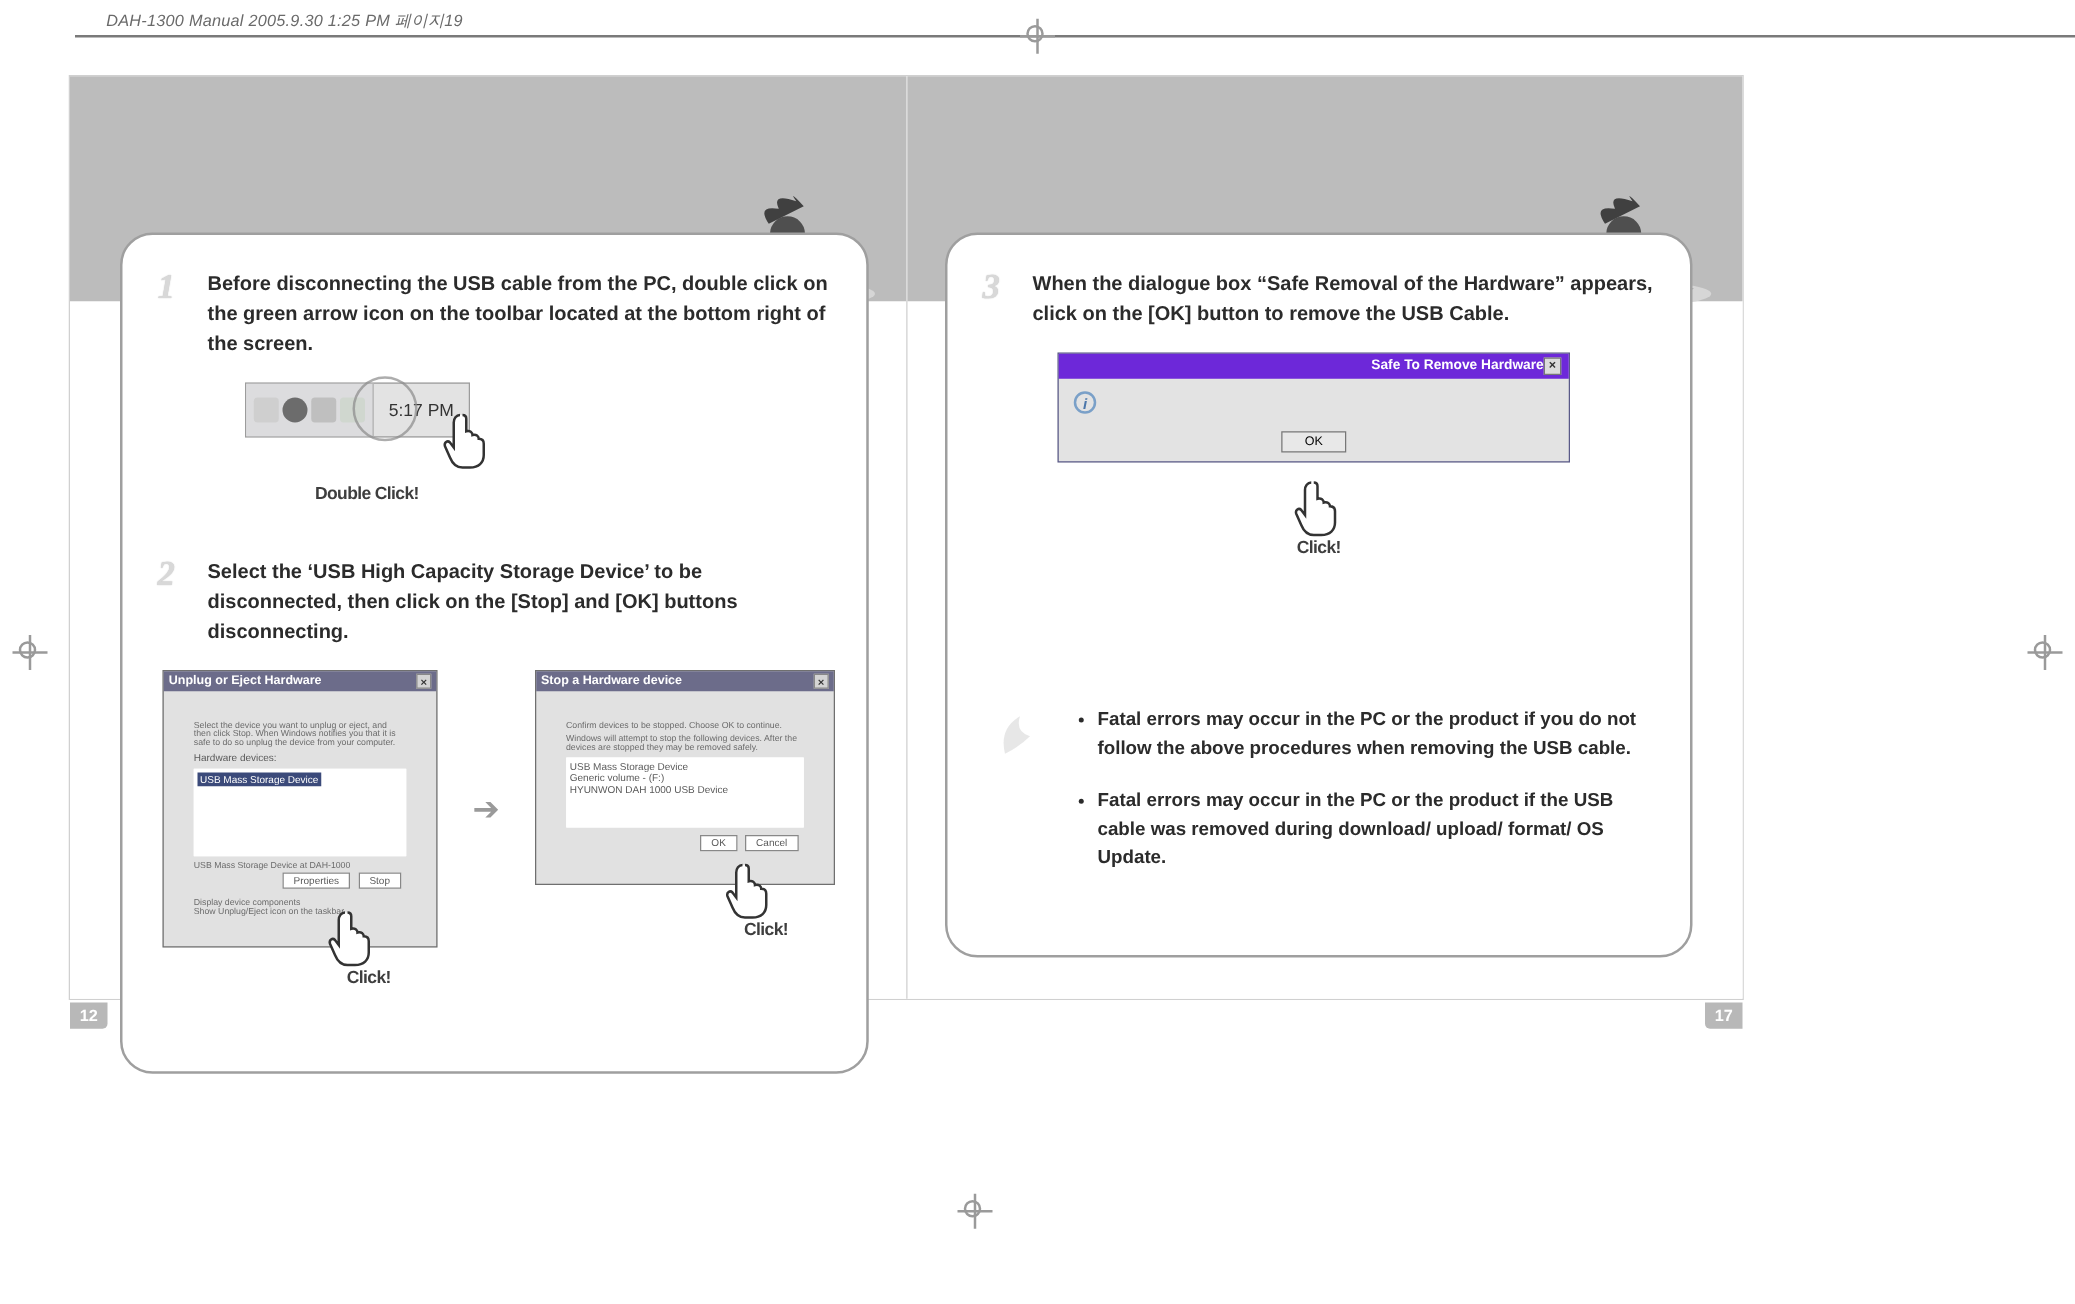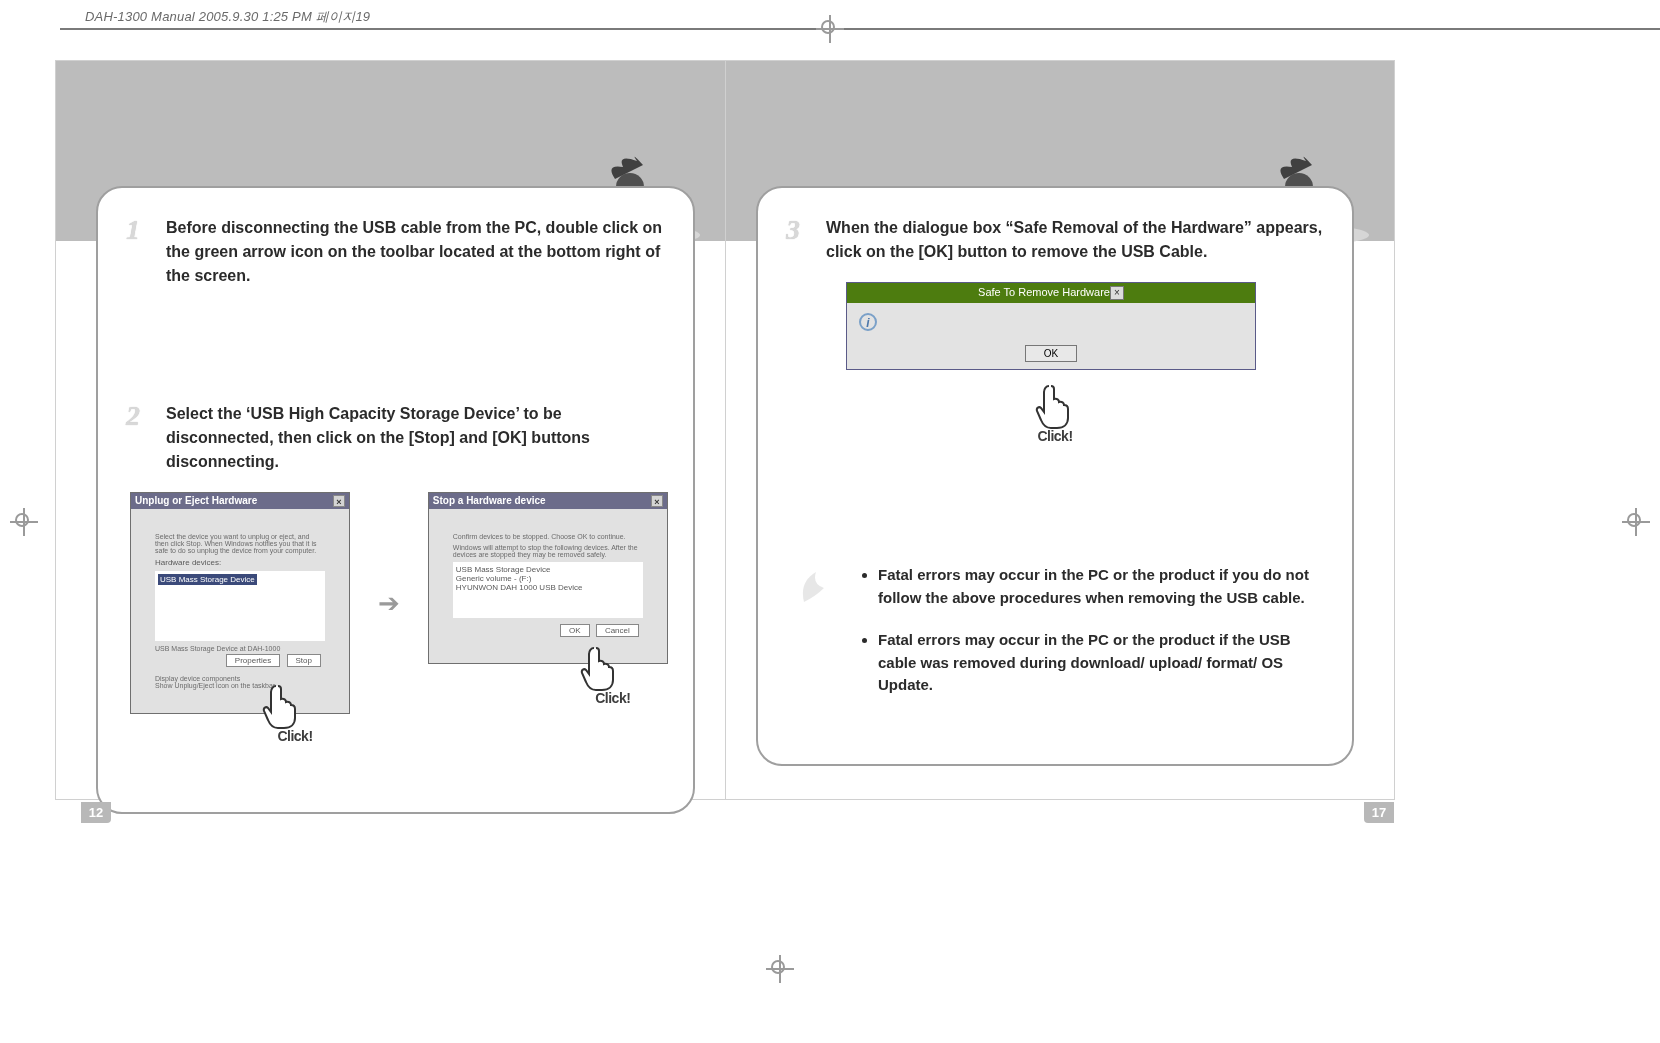--- a/index.html
+++ b/index.html
@@ -238,26 +238,26 @@
   
   .info-dialog {
     width: 410px;
     margin: 18px 0 18px 60px;
     border: 1px solid #5a5a88;
     background: #e3e3e3;
     font-size: 11px;
     position: relative;
   }
   .info-dialog .tbar {
-    background: #4d7c0f;
+    background: #6d28d9;
     color: #fff;
-    font-weight: normal;
+    font-weight: bold;
     font-size: 11px;
     padding: 3px 6px;
-    display: flex; justify-content: center;
+    display: flex; justify-content: flex-end;
   }
   .info-dialog .xbtn {
     width: 14px; height: 14px; background: #dcdcdc; border: 1px solid #777;
     color: #333; font-size: 10px; text-align: center; line-height: 12px;
   }
   .info-dialog .body {
     display: flex; gap: 10px; padding: 10px 12px 16px;
     align-items: flex-start;
     font-size: 10px;
   }
@@ -303,21 +303,21 @@
     position: absolute;
     bottom: -24px;
     background: #b8b8b8;
     color: #fff;
     font-weight: bold;
     font-size: 13px;
     width: 30px;
     text-align: center;
     padding: 3px 0;
   }
-  .page-num.left { left: 0; border-radius: 0 0 4px 0; margin-left: 25px; }
+  .page-num.left { left: 0; border-radius: 0 0 4px 0; }
   .page-num.right { right: 0; border-radius: 0 0 0 4px; }
 
   
   .mascot { position: absolute; bottom: -8px; right: 20px; width: 160px; height: 100px; opacity: .95; }
   .mascot svg { width: 100%; height: 100%; }
 
   .vol-wheel {
     position: absolute;
     width: 260px; height: 260px;
     border: 20px solid rgba(200,200,200,.25);
@@ -394,20 +394,38 @@
     <div class="vol-wheel"></div>
 
     <div class="content">
       <div class="panel">
 
         <div class="step">
           <div class="step-num">1</div>
           <div class="step-text">Before disconnecting the USB cable from the PC, double click on the green arrow icon on the toolbar located at the bottom right of the screen.</div>
         </div>
 
+        <div class="systray">
+          <div class="systray-box">
+            <span class="systray-icons">
+              <span class="ticon speaker"></span>
+              <span class="ticon net"></span>
+              <span class="ticon drive"></span>
+              <span class="ticon arrow"></span>
+            </span>
+            <span class="systray-time">5:17 PM</span>
+          </div>
+          <span class="ring-circle"></span>
+          <div class="cursor" style="position:absolute; left:86px; top:30px;">
+            <svg viewBox="0 0 44 50">
+                <path d="M18 6c2 0 3 1 3 3v10c3-1 5 1 5 3 3-1 5 1 5 3 3 0 4 2 4 4v9c0 6-4 10-11 10h-6c-5 0-8-3-10-8l-4-9c-1-3 2-5 4-3l3 4V12c0-3 2-6 5-6" fill="#fff" stroke="#333" stroke-width="2"></path>
+              </svg>
+          </div>
+          <div class="action-label" style="position:absolute; left:56px; top:86px;">Double Click!</div>
+        </div>
 
         <div style="height:96px"></div>
 
         <div class="step">
           <div class="step-num">2</div>
           <div class="step-text">Select the ‘USB High Capacity Storage Device’ to be disconnected, then click on the [Stop] and [OK] buttons disconnecting.</div>
         </div>
 
         <div class="screenshot-row" style="margin-left:4px;gap:28px;">
 

